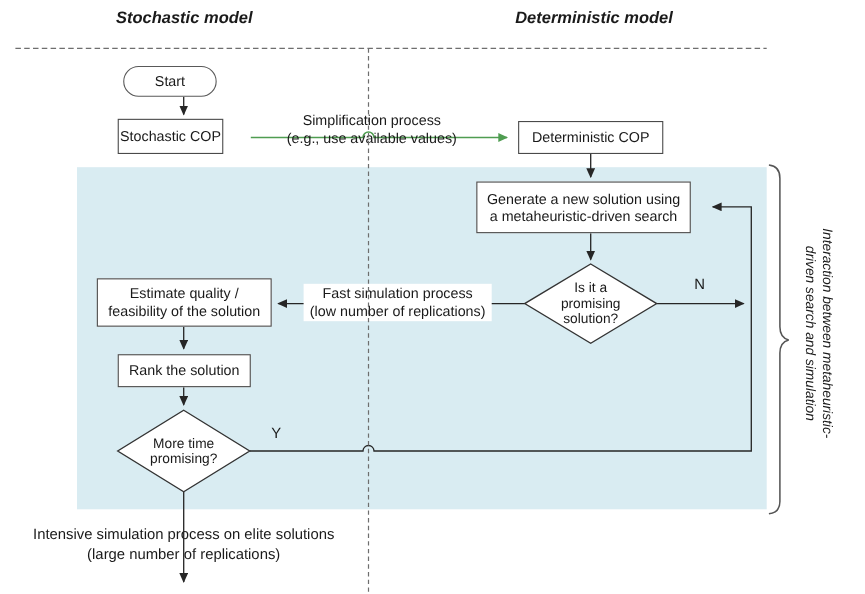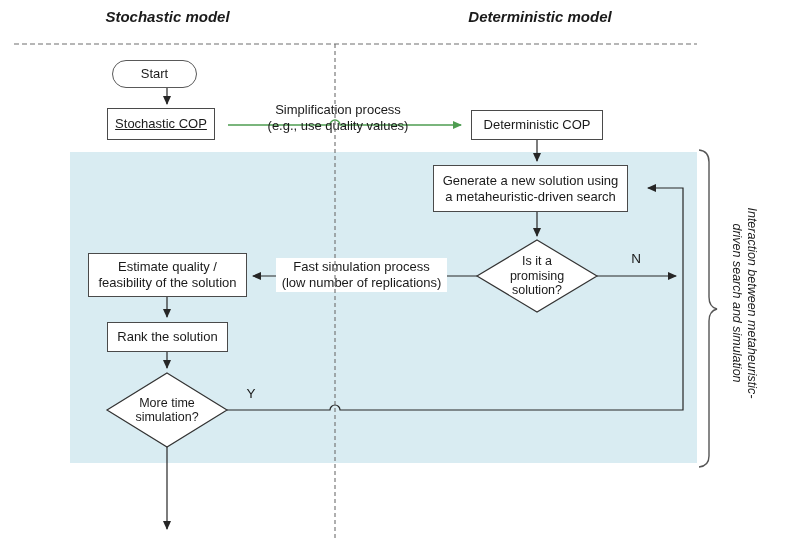--- a/index.html
+++ b/index.html
@@ -20,21 +20,21 @@
   .region{left:70px;top:152px;width:627px;height:311px;background:var(--region-fill);}
 
   .hdr{font-size:15px;font-weight:bold;font-style:italic;text-align:center;}
   .hdr-left{left:60px;top:8px;width:215px;}
   .hdr-right{left:430px;top:8px;width:220px;}
 
   .node{background:#ffffff;border:1px solid var(--box-border);
     display:flex;flex-direction:column;align-items:center;justify-content:center;
     text-align:center;font-size:13px;line-height:16px;}
   .start{left:112px;top:60px;width:85px;height:28px;border-radius:14px;border-color:#595959;}
-  .stoch-cop{left:107px;top:108px;width:108px;height:32px;text-decoration:underline;}
+  .stoch-cop{left:107px;top:108px;width:96px;height:32px;}
   .det-cop{left:471px;top:110px;width:132px;height:30px;}
   .generate{left:433px;top:165px;width:195px;height:47px;}
   .estimate{left:88px;top:253px;width:159px;height:44px;}
   .rank{left:107px;top:322px;width:121px;height:30px;}
 
   .dtext{display:flex;flex-direction:column;align-items:center;justify-content:center;
     text-align:center;font-size:12.5px;line-height:14.5px;}
   .d1text{left:487px;top:253px;width:100px;}
   .d2text{left:117px;top:395px;width:100px;}
 
@@ -60,20 +60,24 @@
   #ah path{fill:var(--line);}
   #ahg path{fill:var(--green-arrow);}
 </style>
 </head>
 <body>
 
 <div class="stage">
 
   <div class="abs region z1"></div>
 
+  <div class="abs footer z1">
+    <div>Intensive simulation process on elite solutions</div>
+    <div>(large number of replications)</div>
+  </div>
 
   <svg class="layer z2" viewBox="0 0 786 540">
     <defs>
       <marker id="ah" markerUnits="userSpaceOnUse" markerWidth="9" markerHeight="8" refX="8" refY="4" orient="auto">
         <path d="M0,0 L9,4 L0,8 Z"></path>
       </marker>
       <marker id="ahg" markerUnits="userSpaceOnUse" markerWidth="9" markerHeight="8" refX="8" refY="4" orient="auto">
         <path d="M0,0 L9,4 L0,8 Z"></path>
       </marker>
     </defs>
@@ -122,26 +126,26 @@
   </div>
 
   <div class="abs dtext d1text z3" style="height:46px;">
     <div>Is it a</div>
     <div>promising</div>
     <div>solution?</div>
   </div>
 
   <div class="abs dtext d2text z3" style="height:30px;text-align:center;">
     <div>More time</div>
-    <div>simulation?</div>
+    <div>promising?</div>
   </div>
 
   <div class="abs elabel simplify-label z3">
     <div>Simplification process</div>
-    <div>(e.g., use quality values)</div>
+    <div>(e.g., use available values)</div>
   </div>
 
   <div class="abs elabel fastsim-label z3">
     <div>Fast simulation process</div>
     <div>(low number of replications)</div>
   </div>
 
   <div class="abs yn n-label z3">N</div>
   <div class="abs yn y-label z3">Y</div>
 

